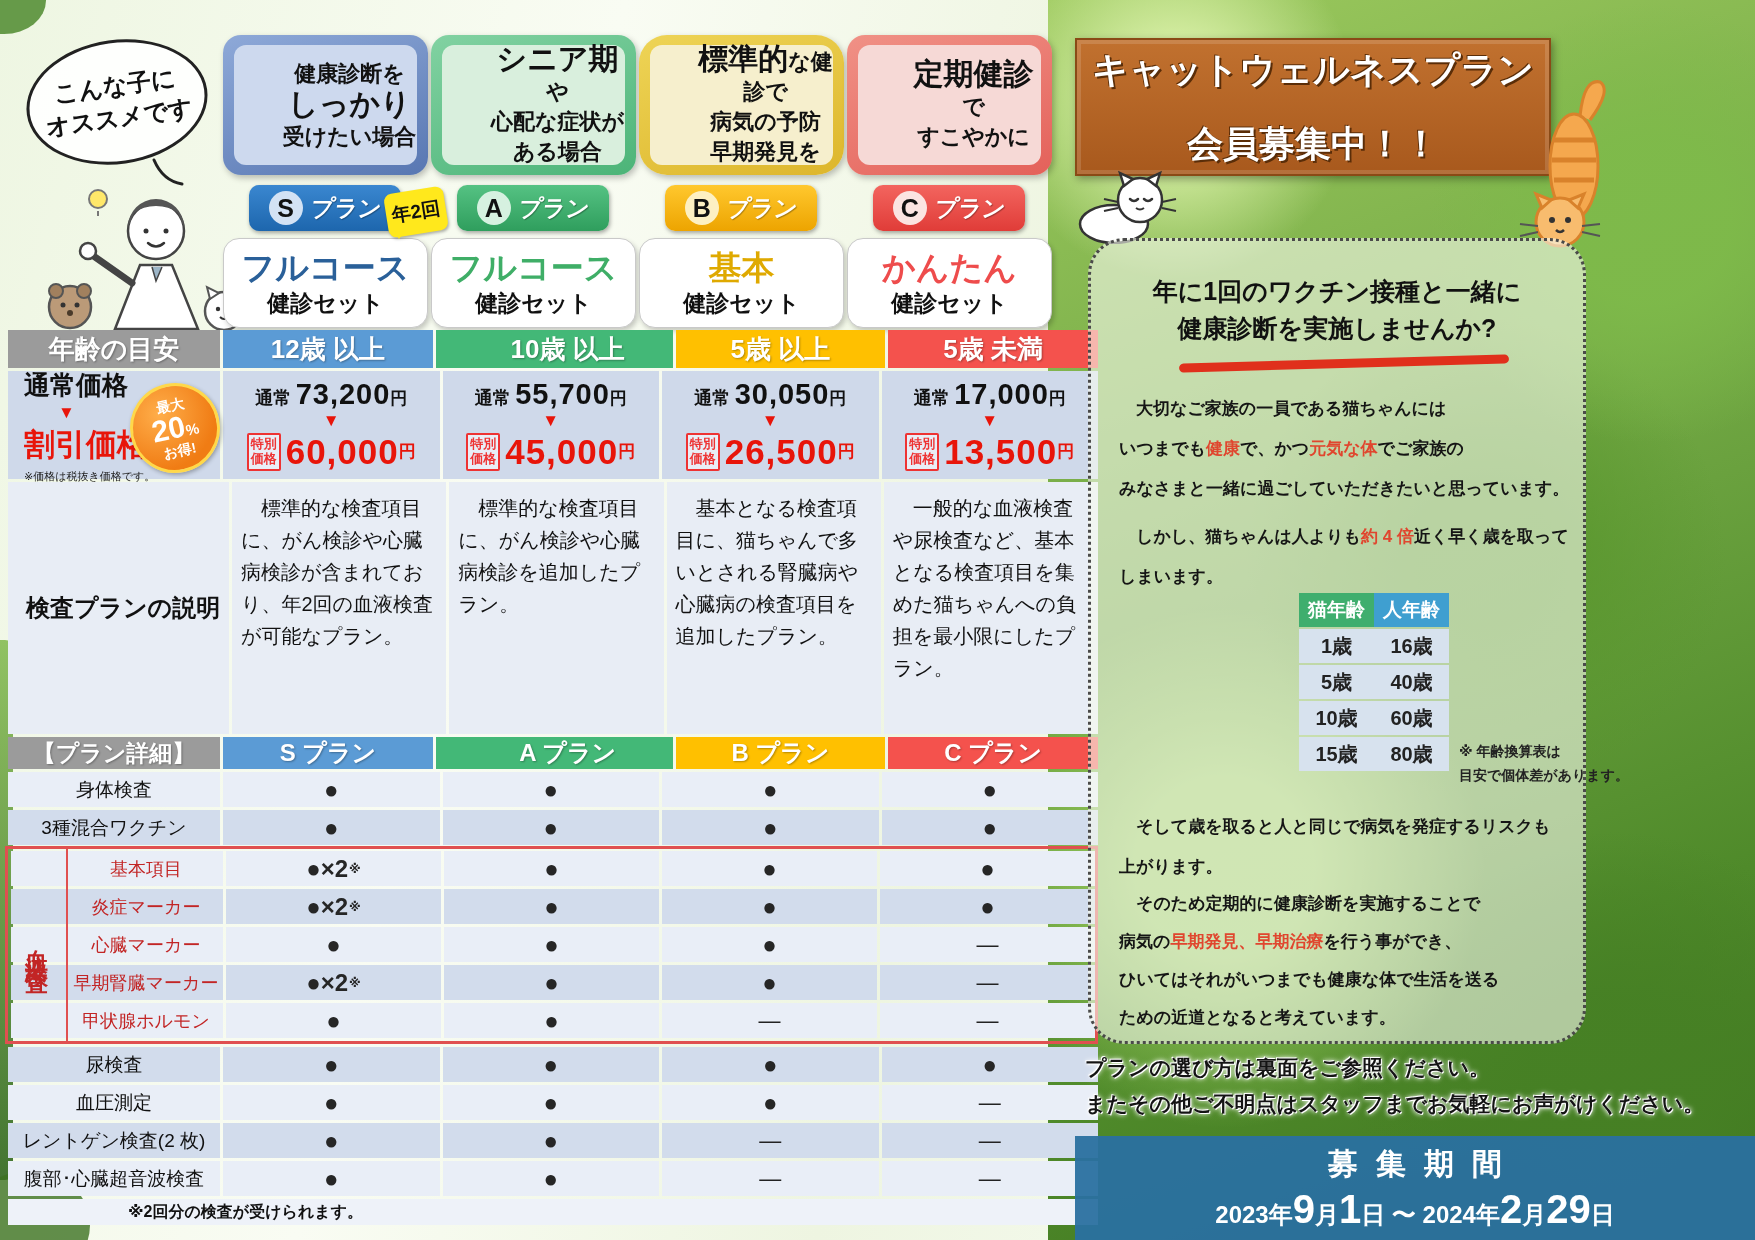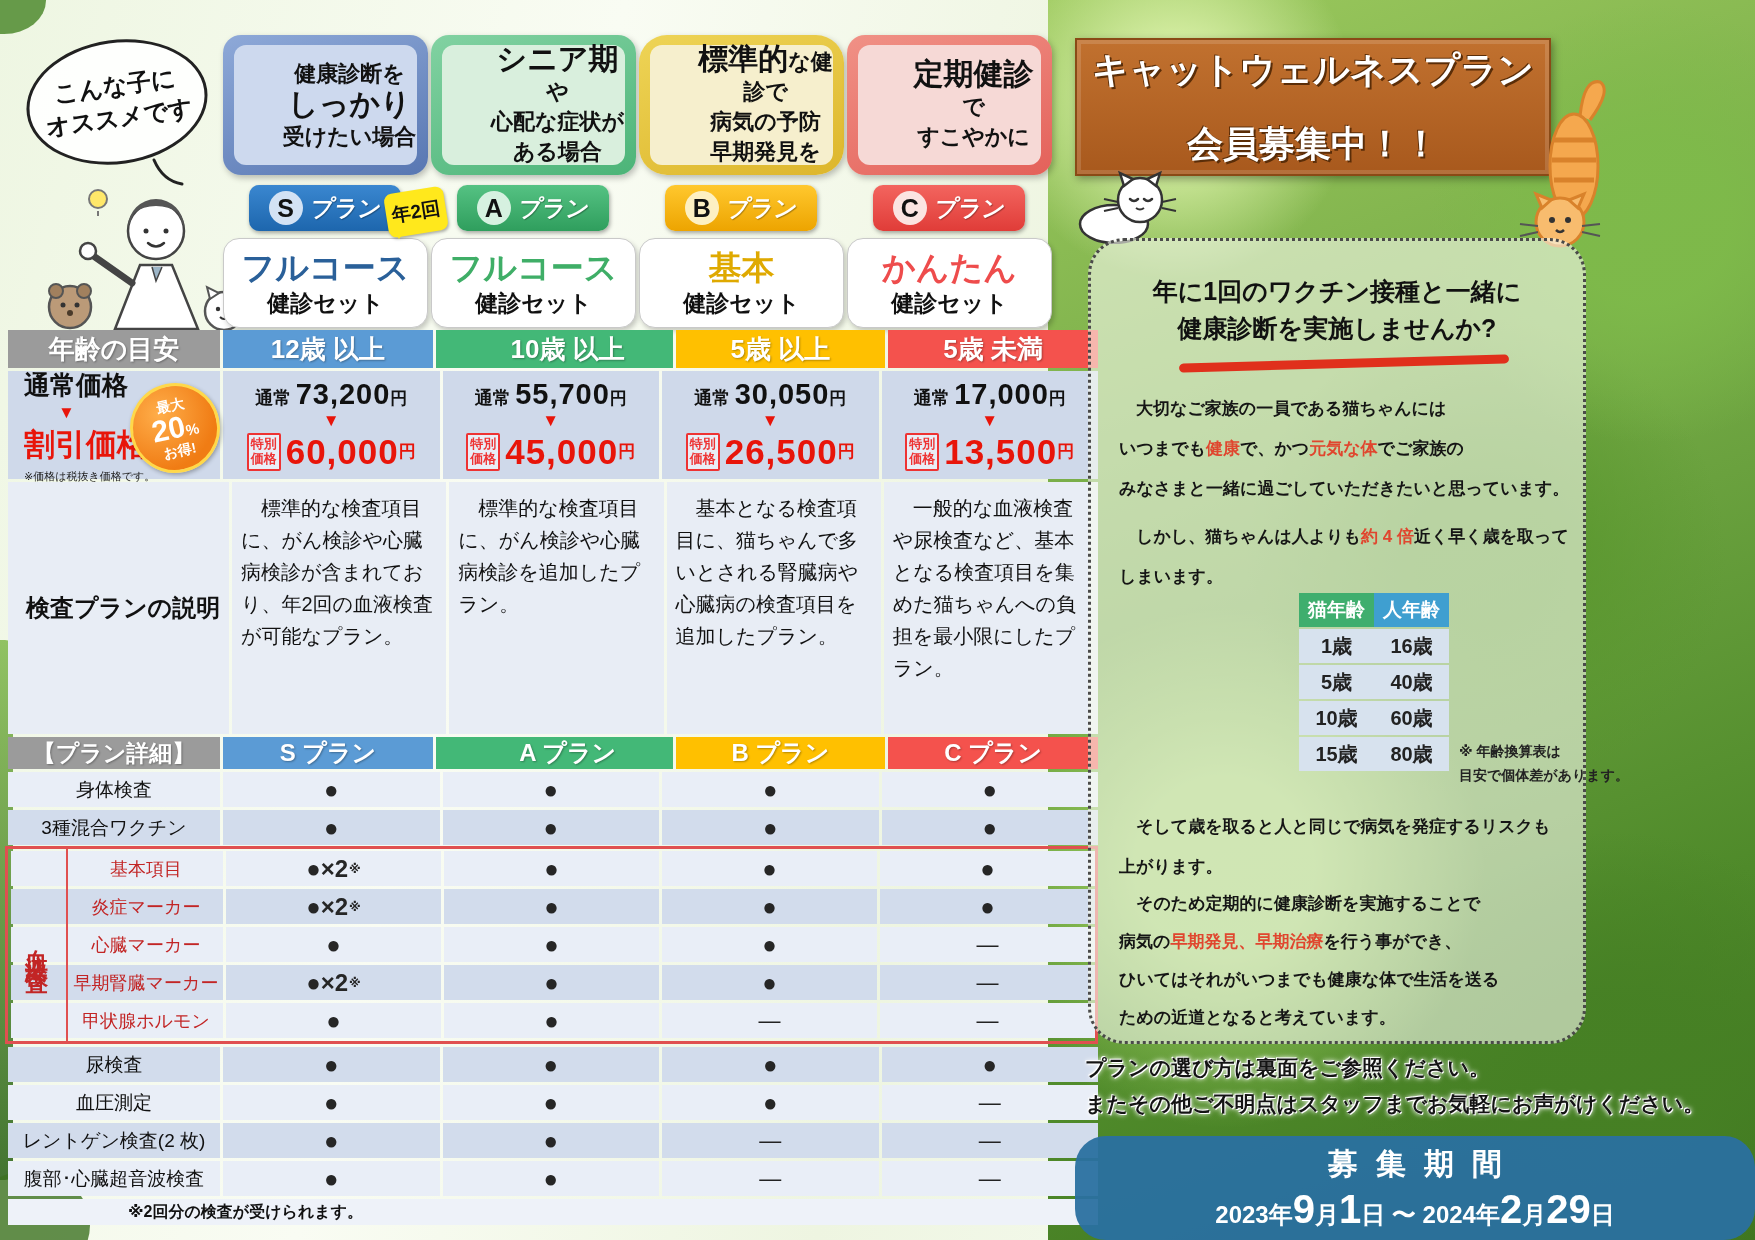--- a/index.html
+++ b/index.html
@@ -118,21 +118,21 @@
   .seg-red{color:#e0462e;}
   .cat-table{position:absolute;top:352px;left:208px;width:150px;}
   .cat-hrow,.cat-row{display:flex;gap:0;margin-bottom:2px;justify-content:flex-end;}
   .cat-hcell{flex:1;height:34px;display:flex;align-items:center;justify-content:center;color:#fff;font-weight:bold;font-size:19px;}
   .ch1{background:#3fae6e;} .ch2{background:#3f9fd0;}
   .cat-cell{flex:1;height:34px;display:flex;align-items:center;justify-content:center;background:#d7e2ee;font-weight:bold;font-size:20px;color:#222;}
   .cat-note{position:absolute;top:498px;left:368px;font-size:14px;line-height:24px;color:#222;font-weight:bold;white-space:nowrap;}
   .plan-note{position:absolute;left:1085px;top:1050px;font-size:21px;line-height:36px;font-weight:bold;color:#141414;
     text-shadow:0 0 4px #fff,0 0 6px #fff,1px 1px 0 #fff,-1px -1px 0 #fff;white-space:nowrap;}
   .recruit{position:absolute;left:1075px;top:1136px;width:680px;height:104px;background:rgba(42,112,160,.95);
-    display:flex;flex-direction:column;align-items:center;justify-content:center;color:#fff;border-radius:31px;}
+    display:flex;flex-direction:column;align-items:center;justify-content:center;color:#fff;}
   .recruit-title{font-size:30px;font-weight:bold;letter-spacing:18px;text-indent:18px;line-height:38px;}
   .recruit-period{font-size:24px;font-weight:bold;margin-top:4px;}
   .recruit-period .seg-big{font-size:40px;}
   .seg-line{display:block;}
   svg{display:block;}
 </style>
 </head>
 <body>
 
 <div id="canvas">

